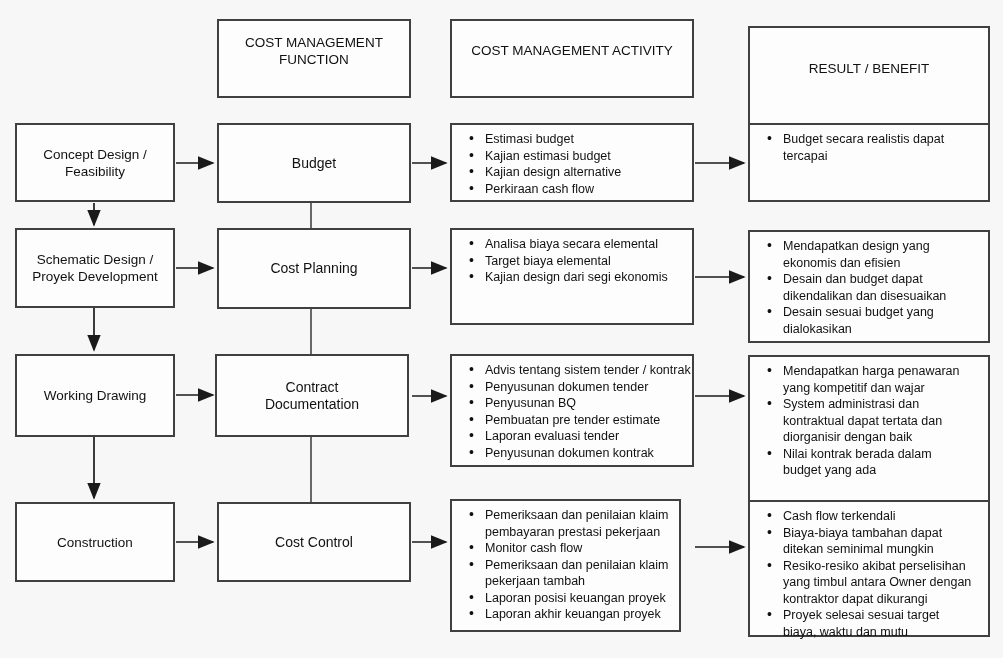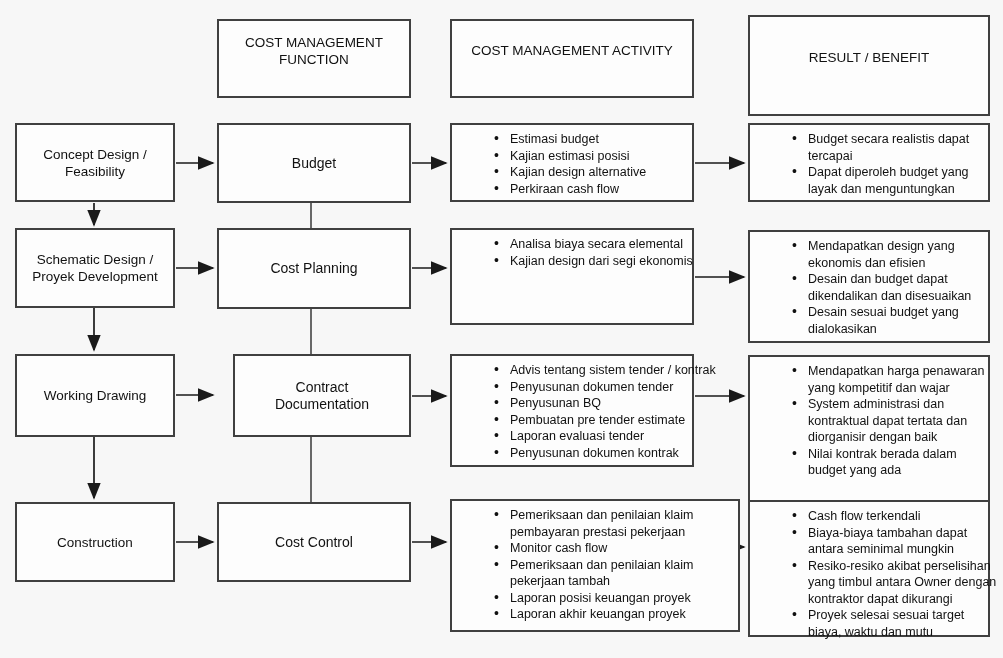--- a/index.html
+++ b/index.html
@@ -23,21 +23,20 @@
   .header-box{padding-bottom:16px;}
   .func-box{font-size:14px;}
   .list-box ul{
     list-style:none;
     padding:6px 3px 3px 33px;
   }
   .list-box li{
     position:relative;
     font-size:12.5px;line-height:16.5px;
     white-space:pre;
-    margin-left:25px;
   }
   .list-box li::before{
     content:"\2022";
     position:absolute;left:-16px;top:-1px;
     font-size:14px;
   }
 </style>
 </head>
 <body>
 
@@ -84,76 +83,75 @@
     </g>
   </svg>
 
   <div class="box label-box header-box" style="left:217px;top:19px;width:194px;height:79px">
     <span>COST MANAGEMENT
 FUNCTION</span>
   </div>
   <div class="box label-box header-box" style="left:450px;top:19px;width:244px;height:79px">
     <span>COST MANAGEMENT ACTIVITY</span>
   </div>
-  <div class="box label-box header-box" style="left:748px;top:15px;width:242px;height:101px">
+  <div class="box label-box header-box" style="left:748px;top:26px;width:242px;height:101px">
     <span>RESULT / BENEFIT</span>
   </div>
 
   <div class="box label-box" style="left:15px;top:123px;width:160px;height:79px">
     <span>Concept Design /
 Feasibility</span>
   </div>
   <div class="box label-box func-box" style="left:217px;top:123px;width:194px;height:80px">
     <span>Budget</span>
   </div>
   <div class="box list-box" style="left:450px;top:123px;width:244px;height:79px">
     <ul>
         <li>Estimasi budget</li>
-        <li>Kajian estimasi posisi</li>
+        <li>Kajian estimasi budget</li>
         <li>Kajian design alternative</li>
         <li>Perkiraan cash flow</li>
       </ul>
   </div>
   <div class="box list-box" style="left:748px;top:123px;width:242px;height:79px">
     <ul>
         <li>Budget secara realistis dapat
 tercapai</li>
-        <li>Dapat diperoleh budget yang
-layak dan menguntungkan</li>
       </ul>
   </div>
 
   <div class="box label-box" style="left:15px;top:228px;width:160px;height:80px">
     <span>Schematic Design /
 Proyek Development</span>
   </div>
   <div class="box label-box func-box" style="left:217px;top:228px;width:194px;height:81px">
     <span>Cost Planning</span>
   </div>
   <div class="box list-box" style="left:450px;top:228px;width:244px;height:97px">
     <ul>
         <li>Analisa biaya secara elemental</li>
+        <li>Target biaya elemental</li>
         <li>Kajian design dari segi ekonomis</li>
       </ul>
   </div>
   <div class="box list-box" style="left:748px;top:230px;width:242px;height:113px">
     <ul>
         <li>Mendapatkan design yang
 ekonomis dan efisien</li>
         <li>Desain dan budget dapat
 dikendalikan dan disesuaikan</li>
         <li>Desain sesuai budget yang
 dialokasikan</li>
       </ul>
   </div>
 
   <div class="box label-box" style="left:15px;top:354px;width:160px;height:83px">
     <span>Working Drawing</span>
   </div>
-  <div class="box label-box func-box" style="left:233px;top:354px;width:178px;height:83px">
+  <div class="box label-box func-box" style="left:215px;top:354px;width:194px;height:83px">
     <span>Contract
 Documentation</span>
   </div>
   <div class="box list-box" style="left:450px;top:354px;width:244px;height:113px">
     <ul>
         <li>Advis tentang sistem tender / kontrak</li>
         <li>Penyusunan dokumen tender</li>
         <li>Penyusunan BQ</li>
         <li>Pembuatan pre tender estimate</li>
         <li>Laporan evaluasi tender</li>
@@ -171,36 +169,36 @@
 budget yang ada</li>
       </ul>
   </div>
 
   <div class="box label-box" style="left:15px;top:502px;width:160px;height:80px">
     <span>Construction</span>
   </div>
   <div class="box label-box func-box" style="left:217px;top:502px;width:194px;height:80px">
     <span>Cost Control</span>
   </div>
-  <div class="box list-box" style="left:450px;top:499px;width:290px;height:133px">
+  <div class="box list-box" style="left:450px;top:499px;width:231px;height:133px">
     <ul>
         <li>Pemeriksaan dan penilaian klaim
 pembayaran prestasi pekerjaan</li>
         <li>Monitor cash flow</li>
         <li>Pemeriksaan dan penilaian klaim
 pekerjaan tambah</li>
         <li>Laporan posisi keuangan proyek</li>
         <li>Laporan akhir keuangan proyek</li>
       </ul>
   </div>
   <div class="box list-box" style="left:748px;top:500px;width:242px;height:137px">
     <ul>
         <li>Cash flow terkendali</li>
         <li>Biaya-biaya tambahan dapat
-antara seminimal mungkin</li>
+ditekan seminimal mungkin</li>
         <li>Resiko-resiko akibat perselisihan
 yang timbul antara Owner dengan
 kontraktor dapat dikurangi</li>
         <li>Proyek selesai sesuai target
 biaya, waktu dan mutu</li>
       </ul>
   </div>
 
 </div>
 

